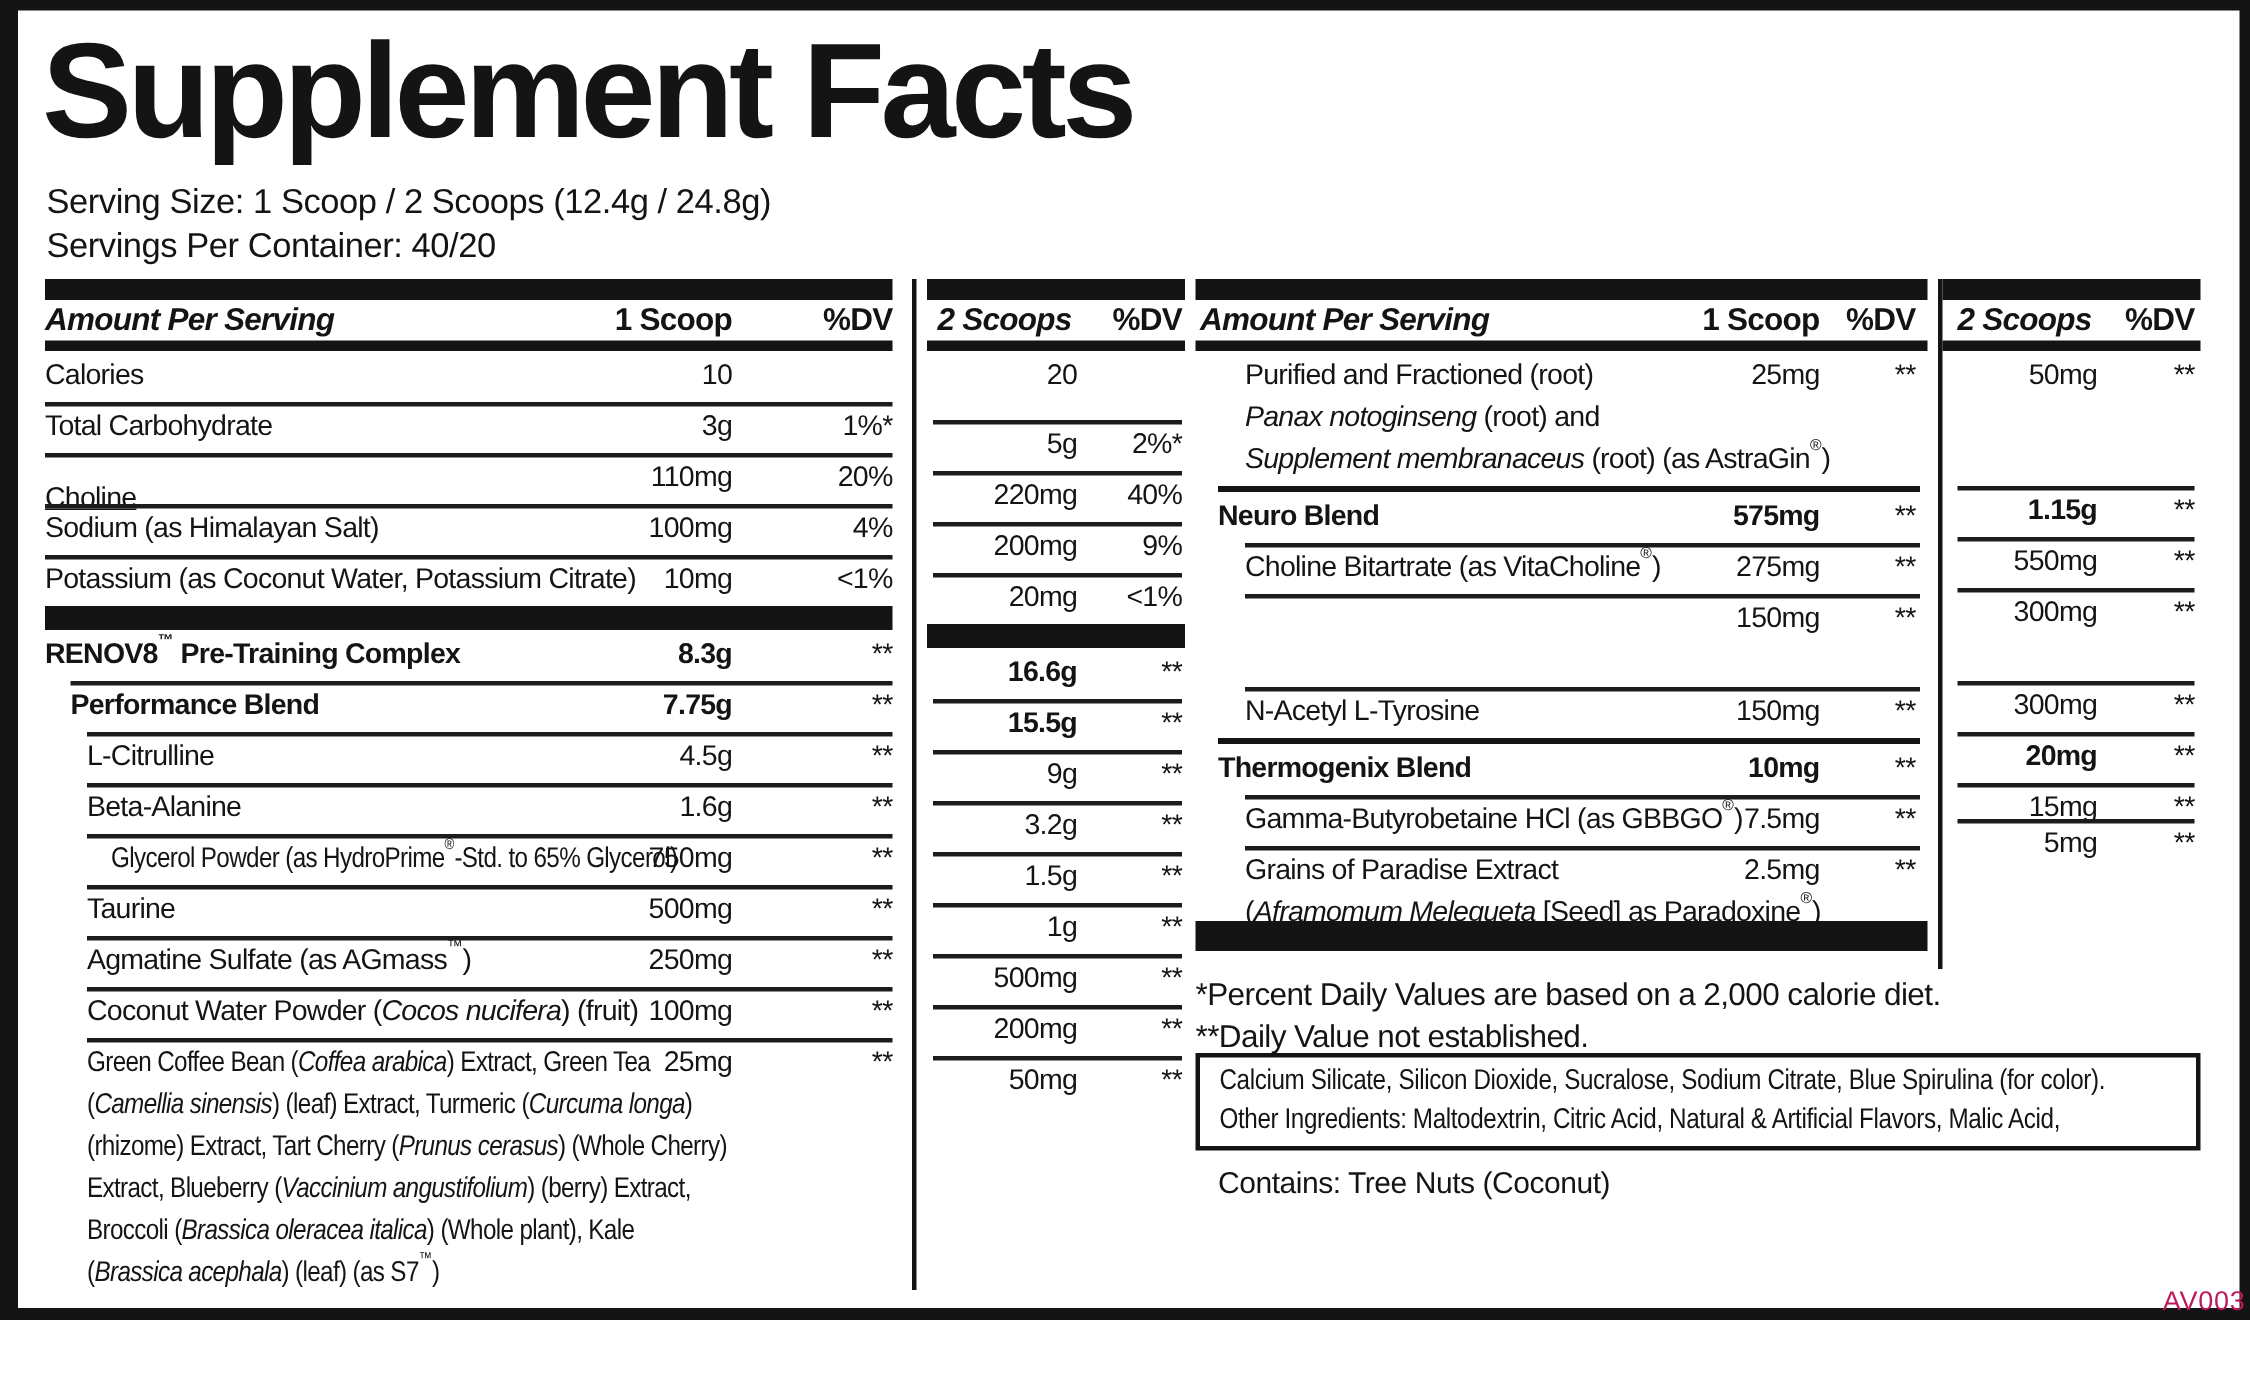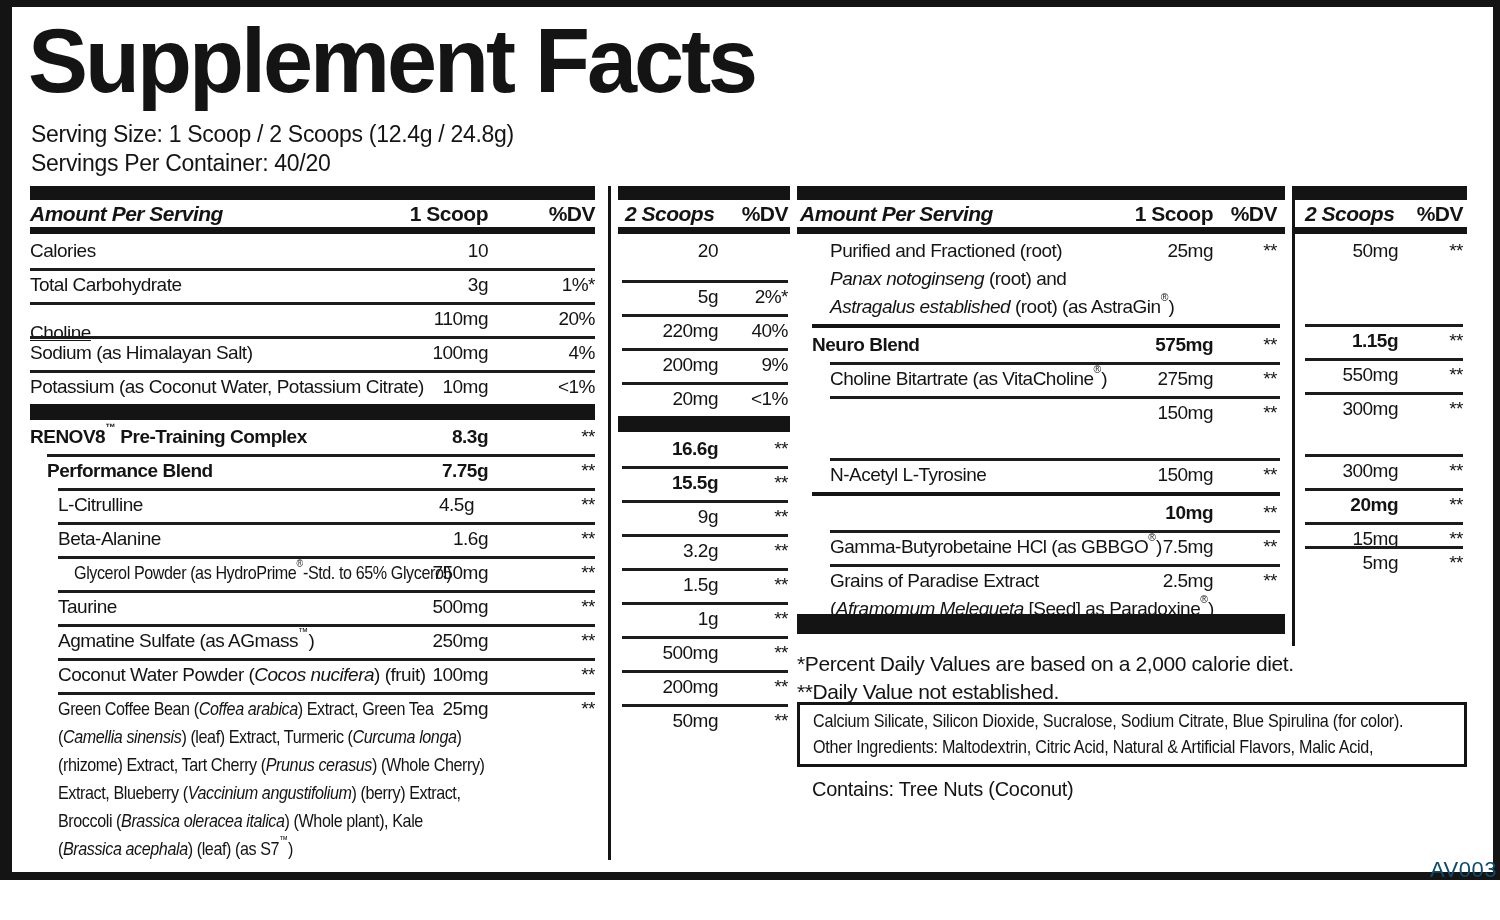--- a/index.html
+++ b/index.html
@@ -24,21 +24,21 @@
   .val{position:absolute;top:0;font-size:19px;letter-spacing:-0.5px;white-space:nowrap;}
   .b{font-weight:bold;}
   .cond{display:inline-block;transform:scaleX(0.85);transform-origin:0 50%;}
   sup{font-size:55%;line-height:0;position:relative;top:-0.45em;letter-spacing:0;}
   i{font-style:italic;}
   #footnotes{position:absolute;left:797px;top:650px;font-size:21px;line-height:28px;letter-spacing:-0.4px;}
   #other-box{position:absolute;left:797px;top:702px;width:664px;height:56px;border:3px solid #141414;
              font-size:19px;line-height:26px;letter-spacing:-0.3px;padding-top:3px;}
   #other-box .oline{padding-left:13px;white-space:nowrap;}
   #contains{position:absolute;left:812px;top:778px;font-size:20px;letter-spacing:-0.3px;}
-  #code{position:absolute;right:3px;top:857px;font-size:22px;color:#0c4a6e;letter-spacing:0.5px;}
+  #code{position:absolute;right:3px;top:857px;font-size:18px;color:#be185d;letter-spacing:0.5px;}
   .vline{position:absolute;background:#141414;}
 </style>
 </head>
 <body>
 
 <div id="page">
 
   <div class="bar" style="left:0;top:0;width:1500px;height:7px;"></div>
   <div class="bar" style="left:0;top:0;width:12px;height:880px;"></div>
   <div class="bar" style="left:1493px;top:0;width:7px;height:880px;"></div>
@@ -99,21 +99,21 @@
       </div>
       <div class="row" style="height: 34px;">
         <div class="sep" style="left: 17px; right: 0px;"></div>
         <div class="lbl b" style="left: 17px; line-height: 34px; top: 0px;"><span>Performance Blend</span></div>
         <span class="val b" style="right: 107px; line-height: 34px; top: 0px;">7.75g</span>
         <span class="val" style="right: 0px; line-height: 34px; top: 0px;">**</span>
       </div>
       <div class="row" style="height: 34px;">
         <div class="sep" style="left: 28px; right: 0px;"></div>
         <div class="lbl" style="left: 28px; line-height: 34px; top: 0px;"><span>L-Citrulline</span></div>
-        <span class="val" style="right: 121px; line-height: 34px; top: 0px;">4.5g</span>
+        <span class="val" style="right: 107px; line-height: 34px; top: 0px;">4.5g</span>
         <span class="val" style="right: 0px; line-height: 34px; top: 0px;">**</span>
       </div>
       <div class="row" style="height: 34px;">
         <div class="sep" style="left: 28px; right: 0px;"></div>
         <div class="lbl" style="left: 28px; line-height: 34px; top: 0px;"><span>Beta-Alanine</span></div>
         <span class="val" style="right: 107px; line-height: 34px; top: 0px;">1.6g</span>
         <span class="val" style="right: 0px; line-height: 34px; top: 0px;">**</span>
       </div>
       <div class="row" style="height: 34px;">
         <div class="sep" style="left: 28px; right: 0px;"></div>
@@ -225,21 +225,21 @@
     </div>
   <div class="panel" id="panel-right" style="left:797px;width:488px;">
       <div class="thickbar" style="height: 14px;"></div>
       <div class="hdrrow" style="height: 27px;">
         <span class="hr" style="right: 72px;">1 Scoop</span>
         <span class="hl" style="left: 3px;">Amount Per Serving</span>
         <span class="hr" style="right: 8px;">%DV</span>
       </div>
       <div class="subbar" style="height: 7px;"></div>
       <div class="row" style="height: 90px;">
-        <div class="lbl" style="left: 33px; line-height: 28px; top: 3px;"><span>Purified and Fractioned (root)<br><i>Panax notoginseng</i> (root) and<br><i>Astragalus established</i> (root) (as AstraGin<sup>®</sup>)</span></div>
+        <div class="lbl" style="left: 33px; line-height: 28px; top: 3px;"><span>Purified and Fractioned (root)<br><i>Panax notoginseng</i> (root) and<br><i>Supplement membranaceus</i> (root) (as AstraGin<sup>®</sup>)</span></div>
         <span class="val" style="right: 72px; line-height: 28px; top: 3px;">25mg</span>
         <span class="val" style="right: 8px; line-height: 28px; top: 3px;">**</span>
       </div>
       <div class="blendbar" style="height: 4px; margin-left: 15px; margin-right: 5px;"></div>
       <div class="row" style="height: 34px;">
         <div class="lbl b" style="left: 15px; line-height: 34px; top: 0px;"><span>Neuro Blend</span></div>
         <span class="val b" style="right: 72px; line-height: 34px; top: 0px;">575mg</span>
         <span class="val" style="right: 8px; line-height: 34px; top: 0px;">**</span>
       </div>
       <div class="row" style="height: 34px;">
@@ -254,20 +254,21 @@
         <span class="val" style="right: 8px; line-height: 28px; top: 3px;">**</span>
       </div>
       <div class="row" style="height: 34px;">
         <div class="sep" style="left: 33px; right: 5px;"></div>
         <div class="lbl" style="left: 33px; line-height: 34px; top: 0px;"><span>N-Acetyl L-Tyrosine</span></div>
         <span class="val" style="right: 72px; line-height: 34px; top: 0px;">150mg</span>
         <span class="val" style="right: 8px; line-height: 34px; top: 0px;">**</span>
       </div>
       <div class="blendbar" style="height: 4px; margin-left: 15px; margin-right: 5px;"></div>
       <div class="row" style="height: 34px;">
+        <div class="lbl b" style="left: 15px; line-height: 34px; top: 0px;"><span>Thermogenix Blend</span></div>
         <span class="val b" style="right: 72px; line-height: 34px; top: 0px;">10mg</span>
         <span class="val" style="right: 8px; line-height: 34px; top: 0px;">**</span>
       </div>
       <div class="row" style="height: 34px;">
         <div class="sep" style="left: 33px; right: 5px;"></div>
         <div class="lbl" style="left: 33px; line-height: 34px; top: 0px;"><span>Gamma-Butyrobetaine HCl (as GBBGO<sup>®</sup>)</span></div>
         <span class="val" style="right: 72px; line-height: 34px; top: 0px;">7.5mg</span>
         <span class="val" style="right: 8px; line-height: 34px; top: 0px;">**</span>
       </div>
       <div class="row" style="height: 50px;">

